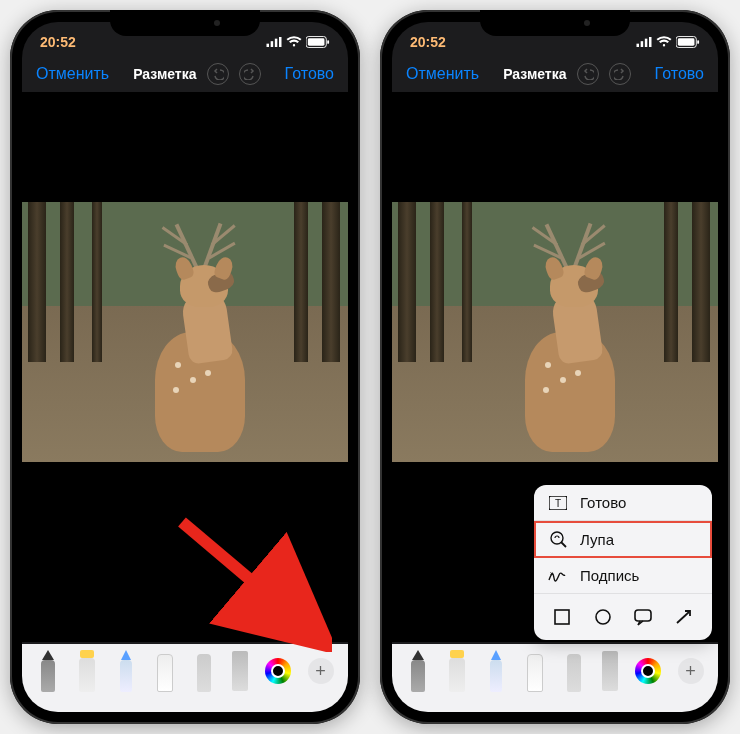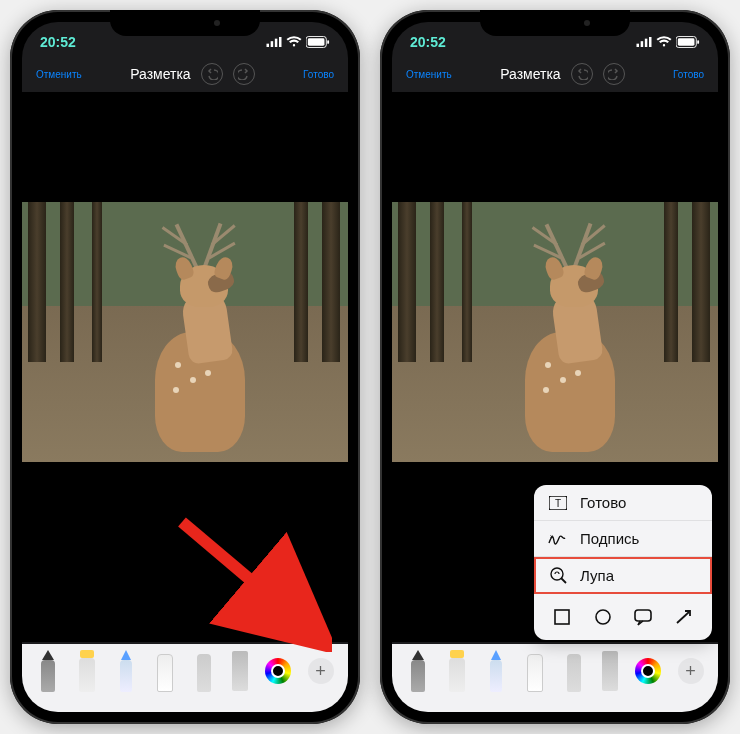--- a/index.html
+++ b/index.html
@@ -46,37 +46,37 @@
     position:absolute;
     width:6px;height:6px;border-radius:50%;
     background:#222;right:40px;top:10px;
   }
   .status-bar {
     height: 34px;
     display: flex;
     justify-content: space-between;
     align-items: center;
     padding: 6px 18px 0;
-    color: #5eead4;
+    color: #fdba74;
     font-size: 14px;
     font-weight: 600;
   }
   .status-right { display:flex; gap:4px; align-items:center; }
   .nav-bar {
     height: 36px;
     display: flex;
     align-items: center;
     justify-content: space-between;
     padding: 0 14px;
     color: #fff;
     font-size: 14px;
   }
-  .nav-left, .nav-right { color:#0a84ff; font-size:10px; cursor:pointer;}
+  .nav-left, .nav-right { color:#0a84ff; font-size:16px; cursor:pointer;}
   .nav-center { display:flex; align-items:center; gap:10px;}
-  .nav-title { font-weight:400; }
+  .nav-title { font-weight:700; }
   .nav-icon {
     width:22px;height:22px;border:1.5px solid #555;border-radius:50%;
     display:inline-flex;align-items:center;justify-content:center;
     color:#555;font-size:12px;
   }
   .canvas {
     height: 550px;
     background:#000;
     position:relative;
     overflow:hidden;
@@ -375,39 +375,39 @@
     <div class="popup">
       <div class="popup-row">
         <span class="pico">
             <svg width="18" height="14" viewBox="0 0 18 14">
               <rect x="0" y="0" width="18" height="14" rx="2" fill="none" stroke="#111" stroke-width="1.4"></rect>
               <text x="9" y="11" text-anchor="middle" font-size="10" fill="#111">T</text>
             </svg>
           </span>
         <span>Готово</span>
       </div>
-      <div class="popup-row">
-        <span class="pico">
-            <svg width="20" height="14" viewBox="0 0 20 14">
-              <path d="M1 11c3-8 4-8 5-2s3 2 5-3 4 2 6 0" fill="none" stroke="#111" stroke-width="1.4"></path>
-              <text x="2" y="6" font-size="6" fill="#111">x</text>
-            </svg>
-          </span>
-        <span>Подпись</span>
-      </div>
       <div class="popup-row highlight">
         <span class="pico">
             <svg width="18" height="18" viewBox="0 0 18 18">
               <circle cx="8" cy="8" r="6" fill="none" stroke="#111" stroke-width="1.4"></circle>
               <path d="M6 8a2 2 0 014 0" fill="none" stroke="#111" stroke-width="1.2"></path>
               <line x1="12" y1="12" x2="17" y2="17" stroke="#111" stroke-width="1.8"></line>
             </svg>
           </span>
         <span>Лупа</span>
       </div>
+      <div class="popup-row">
+        <span class="pico">
+            <svg width="20" height="14" viewBox="0 0 20 14">
+              <path d="M1 11c3-8 4-8 5-2s3 2 5-3 4 2 6 0" fill="none" stroke="#111" stroke-width="1.4"></path>
+              <text x="2" y="6" font-size="6" fill="#111">x</text>
+            </svg>
+          </span>
+        <span>Подпись</span>
+      </div>
       <div class="popup-shapes">
         <span class="shape-btn">
             <svg width="18" height="18">
               <rect x="2" y="2" width="14" height="14" fill="none" stroke="#111" stroke-width="1.6"></rect>
             </svg>
           </span>
         <span class="shape-btn">
             <svg width="18" height="18">
               <circle cx="9" cy="9" r="7" fill="none" stroke="#111" stroke-width="1.6"></circle>
             </svg>

